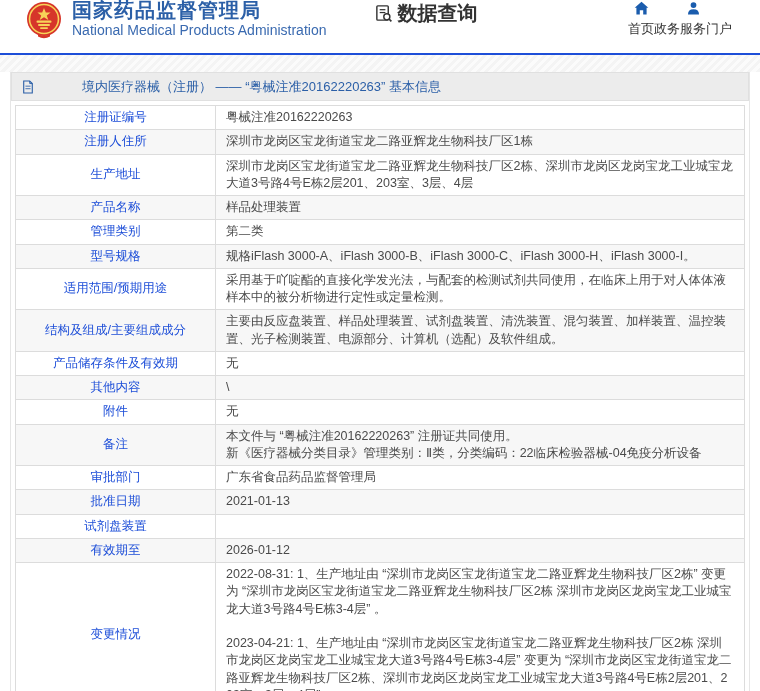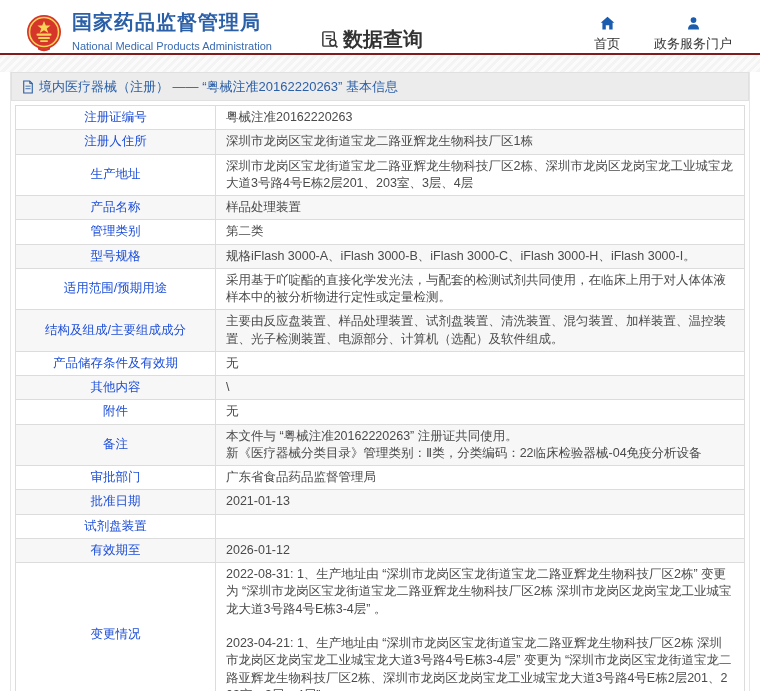--- a/index.html
+++ b/index.html
@@ -6,47 +6,47 @@
   html,body { width:760px; }
   body {
     font-family:"Liberation Sans","DejaVu Sans",sans-serif;
     background:#ffffff;
     color:#444;
   }
   .page { width:760px; min-height:691px; background:#fff; }
 
   
   .site-header{
-    height:55px; background:#fff; display:flex; align-items:flex-end;
-    padding:0 28px 0 24px; border-bottom:2px solid #7f1d1d;
+    height:55px; background:#fff; display:flex; align-items:flex-start;
+    padding:0 28px 0 24px; border-bottom:2px solid #1d4ed8;
   }
   .logo{ width:40px; height:40px; flex:0 0 auto; }
   .org-titles{ margin-left:8px; line-height:1.05; }
   .org-name{ font-size:20px; font-weight:bold; color:#2b5fa7; letter-spacing:1px; }
-  .org-name-en{ font-size:11px; color:#3a6ab0; margin-top:8px; }
+  .org-name-en{ font-size:14px; color:#3a6ab0; margin-top:2px; }
   .data-query{ display:flex; align-items:center; margin-left:48px; cursor:pointer; }
   .data-query .dq-label{ font-size:20px; font-weight:bold; color:#333; margin-left:4px; }
   .header-spacer{ flex:1; }
-  .top-nav{ display:flex; gap:34px; }
+  .top-nav{ display:flex; }
   .nav-item{ display:flex; flex-direction:column; align-items:center; cursor:pointer; }
   .nav-item .nav-label{ font-size:13px; color:#333; margin-top:3px; }
 
   
   .stripe-band{
     background:repeating-linear-gradient(135deg,#f4f4f4 0 3px,#fbfbfb 3px 6px);
   }
   .gap-top{ height:17px; }
 
   
   .content{ background:#fff; padding:0 10px; }
   .content-box{ border:1px solid #e6e6e6; border-top:none; background:#fff; padding:0 0 6px 0; }
 
   .page-title-bar{
     background:#ececec; border:1px solid #e0e0e0; height:29px;
-    display:flex; align-items:center; padding:0 10px;
+    display:flex; align-items:center; padding:0 10px;gap:43px;
   }
   .page-title-bar .doc-icon{ margin-right:5px; display:inline-flex; }
   .page-title{ font-size:13px; color:#2b5fa7; }
 
   
   table.info{ border-collapse:collapse; width:calc(100% - 8px); margin:4px 4px 0 4px; table-layout:fixed; }
   table.info td{
     border:1px solid #dcdcdc; font-size:12.5px; line-height:1.38;
     padding:3px 10px; vertical-align:middle;
   }

